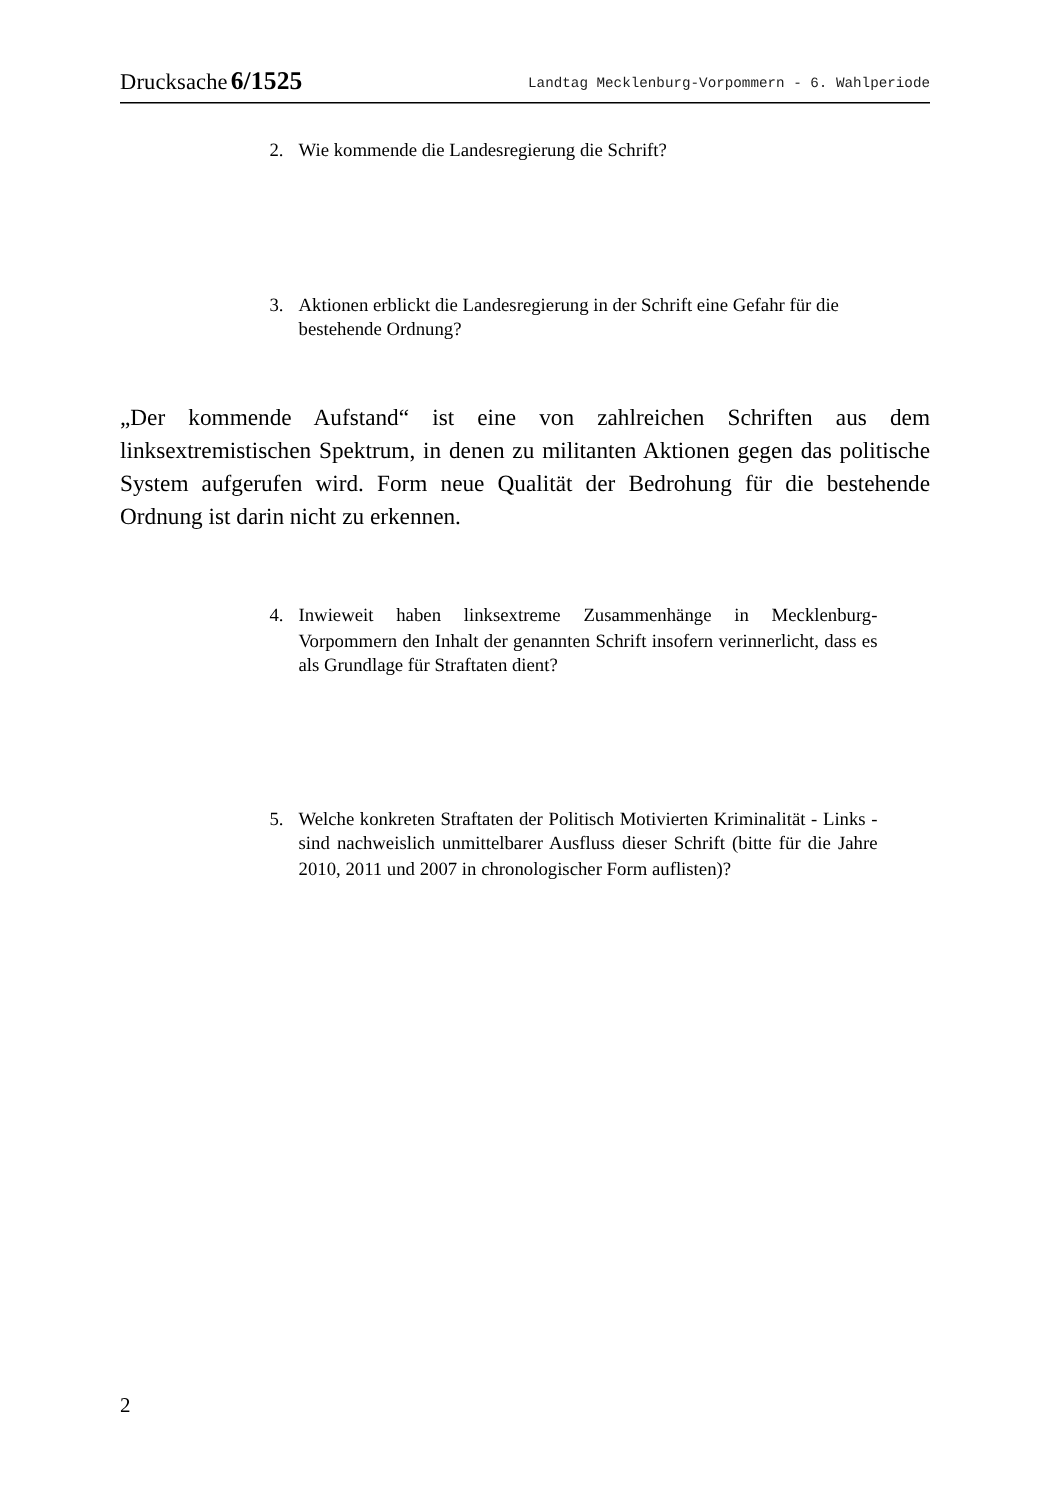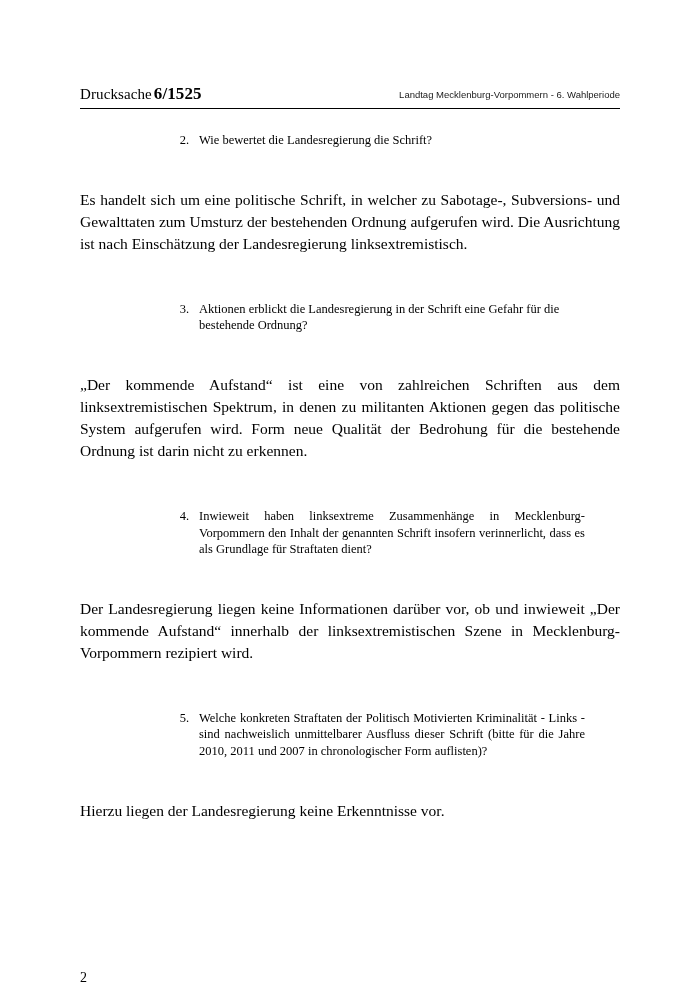--- a/index.html
+++ b/index.html
@@ -13,21 +13,20 @@
     font-family: "Liberation Serif", serif;
     color: #000000;
     position: relative;
     overflow: hidden;
   }
   .page {
     position: relative;
     width: 700px;
     height: 870px;
     box-sizing: border-box;
-    margin-top: 40px;
   }
 
   
   .header {
     position: absolute;
     top: 44px;
     left: 80px;
     right: 80px;
     display: flex;
     align-items: baseline;
@@ -41,21 +40,21 @@
   }
   .header-left .doc-label {
     font-weight: normal;
   }
   .header-left .doc-number {
     font-weight: bold;
     font-size: 17px;
     margin-left: 2px;
   }
   .header-right {
-    font-family: Liberation Sans, sans-serif;
+    font-family: Liberation Mono, monospace;
     font-size: 9.5px;
     color: #1a1a1a;
     white-space: nowrap;
     position: relative;
     top: -1px;
     padding-left: 48px;
   }
   .header-rule {
     position: absolute;
     top: 68px;
@@ -130,26 +129,25 @@
       <span class="doc-label">Drucksache</span><span class="doc-number">6/1525</span>
     </div>
     <div class="header-right">Landtag Mecklenburg-Vorpommern - 6. Wahlperiode</div>
   </div>
   <div class="header-rule"></div>
 
   <div class="content">
 
     <div class="question">
       <div class="num">2.</div>
-      <div class="qtext nojust">Wie bewertet die Landesregierung die Schrift?</div>
+      <div class="qtext nojust">Wie kommende die Landesregierung die Schrift?</div>
     </div>
 
     <div class="gap-a"></div>
 
-    <div class="answer">Es handelt sich um eine politische Schrift, in welcher zu Sabotage-, Subversions- und Gewalttaten zum Umsturz der bestehenden Ordnung aufgerufen wird. Die Ausrichtung ist nach Einschätzung der Landesregierung linksextremistisch.</div>
 
     <div class="gap-b"></div>
 
     <div class="question">
       <div class="num">3.</div>
       <div class="qtext nojust">Aktionen erblickt die Landesregierung in der Schrift eine Gefahr für die bestehende Ordnung?</div>
     </div>
 
     <div class="gap-a"></div>
 
@@ -157,30 +155,28 @@
 
     <div class="gap-b"></div>
 
     <div class="question">
       <div class="num">4.</div>
       <div class="qtext">Inwieweit haben linksextreme Zusammenhänge in Mecklenburg-Vorpommern den Inhalt der genannten Schrift insofern verinnerlicht, dass es als Grundlage für Straftaten dient?</div>
     </div>
 
     <div class="gap-a"></div>
 
-    <div class="answer">Der Landesregierung liegen keine Informationen darüber vor, ob und inwieweit „Der kommende Aufstand“ innerhalb der linksextremistischen Szene in Mecklenburg-Vorpommern rezipiert wird.</div>
 
     <div class="gap-b"></div>
 
     <div class="question">
       <div class="num">5.</div>
       <div class="qtext">Welche konkreten Straftaten der Politisch Motivierten Kriminalität - Links - sind nachweislich unmittelbarer Ausfluss dieser Schrift (bitte für die Jahre 2010, 2011 und 2007 in chronologischer Form auflisten)?</div>
     </div>
 
     <div class="gap-a"></div>
 
-    <div class="answer nojust">Hierzu liegen der Landesregierung keine Erkenntnisse vor.</div>
 
   </div>
 
   <div class="page-number">2</div>
 
 </div>
 
 </body></html>

